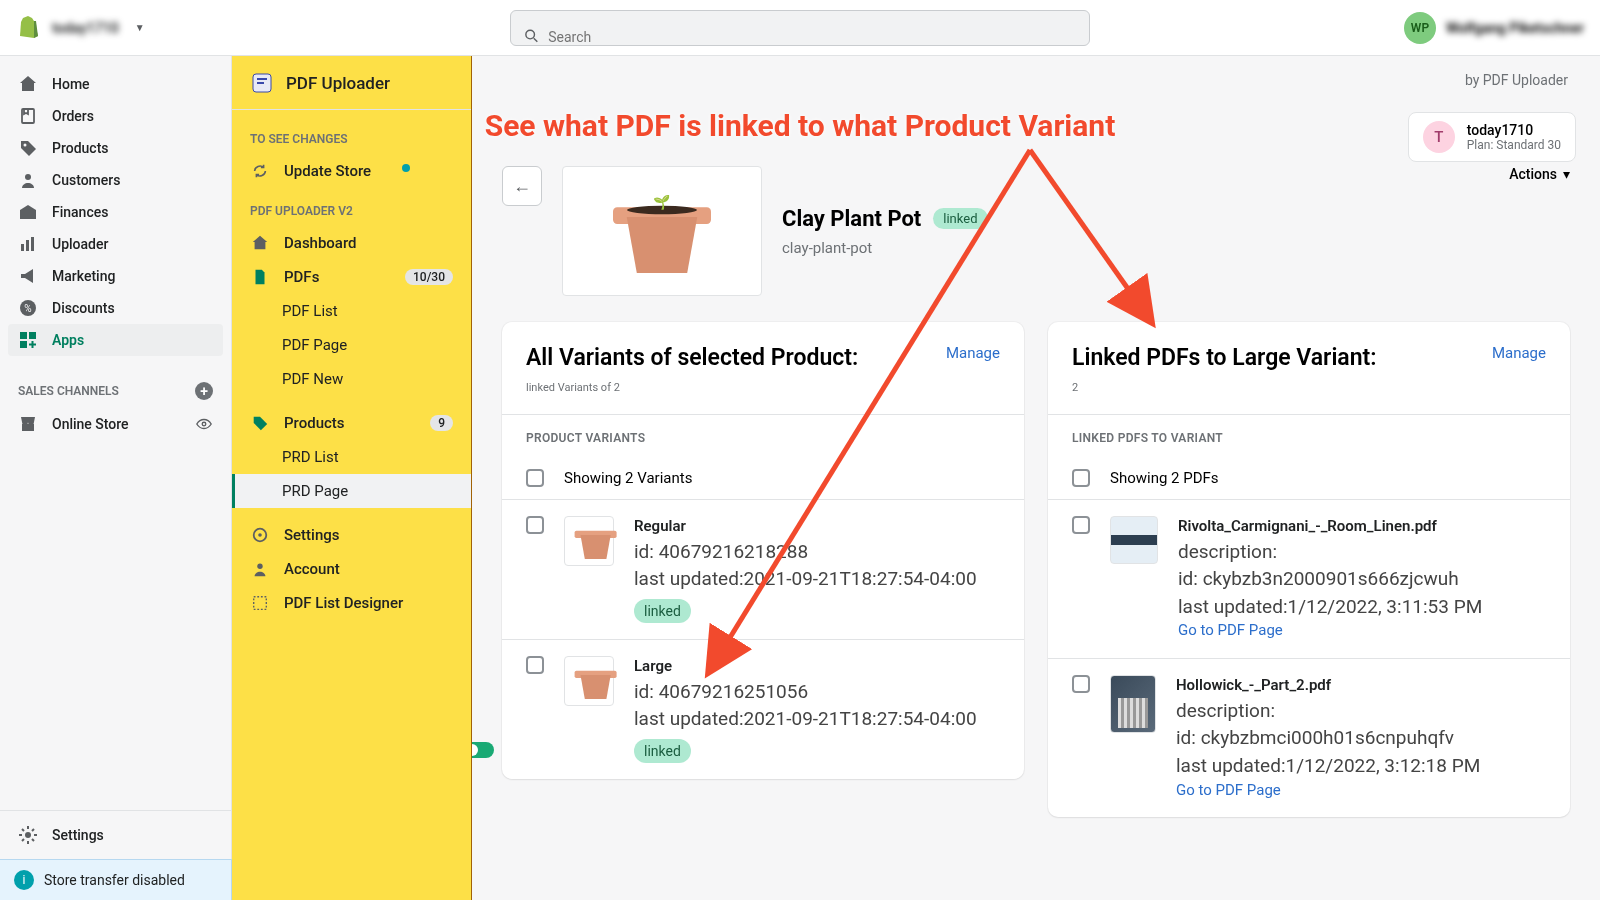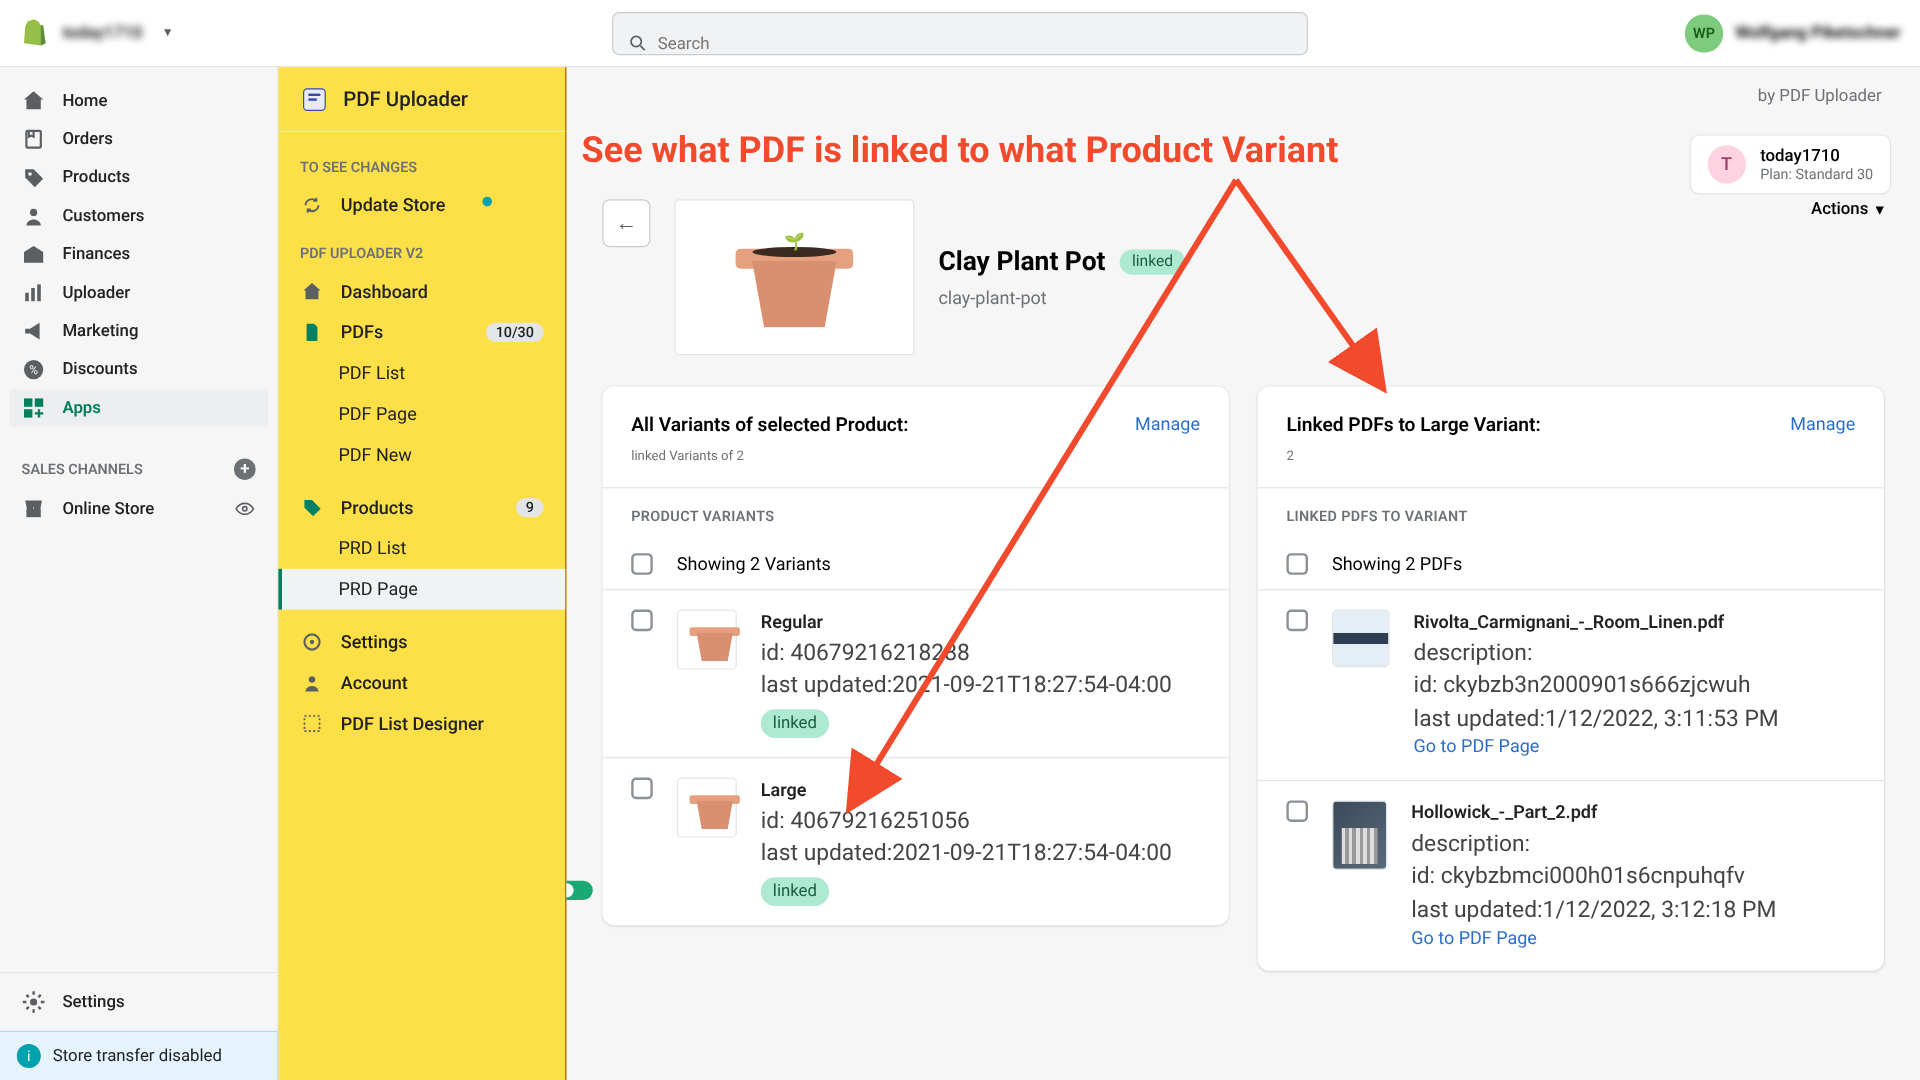--- a/index.html
+++ b/index.html
@@ -64,21 +64,21 @@
 .prod-title-wrap { padding-top: 40px; }
 .prod-title-row { display: flex; align-items: center; gap: 12px; }
 .prod-title { font-size: 22px; font-weight: 700; }
 .linked-badge { background: #aee9d1; color: #1a5d3f; padding: 3px 10px; border-radius: 12px; font-size: 13px; font-weight: 400; }
 .prod-slug { color: #6d7175; font-size: 15px; margin-top: 8px; }
 .actions-btn { position: absolute; right: 0; top: 0; font-size: 14px; font-weight: 500; display: flex; align-items: flex-start; gap: 6px; cursor: pointer; }
 
 .cards-row { display: flex; gap: 24px; align-items: flex-start; }
 .card { background: #fff; border-radius: 10px; box-shadow: 0 1px 2px rgba(0,0,0,0.07), 0 0 0 1px rgba(0,0,0,0.03); flex: 1; }
 .card-header { padding: 22px 24px 0; display: flex; justify-content: space-between; align-items: flex-start; }
-.card-title { font-size: 16px; font-weight: 600; }
+.card-title { font-size: 23px; font-weight: 600; }
 .manage-link { color: #2c6ecb; font-size: 15px; cursor: pointer; }
 .card-sub { padding: 10px 24px 20px; font-size: 11px; color: #6d7175; }
 .section-label { padding: 16px 24px 12px; font-size: 12px; font-weight: 600; color: #6d7175; letter-spacing: 0.3px; border-top: 1px solid #e1e3e5; }
 .list-head { padding: 12px 24px; display: flex; align-items: center; gap: 20px; font-size: 15px; }
 .checkbox { width: 18px; height: 18px; border: 2px solid #8c9196; border-radius: 4px; flex-shrink: 0; }
 .row { padding: 16px 24px; border-top: 1px solid #e1e3e5; display: flex; gap: 20px; align-items: flex-start; }
 .thumb { width: 50px; height: 50px; border: 1px solid #e1e3e5; border-radius: 4px; display: flex; align-items: center; justify-content: center; flex-shrink: 0; background: #fff; }
 .row-body { font-size: 15px; color: #202223; line-height: 1.45; }
 .row-name { font-weight: 600; }
 .row-meta { font-size: 19px; color: #444; }

